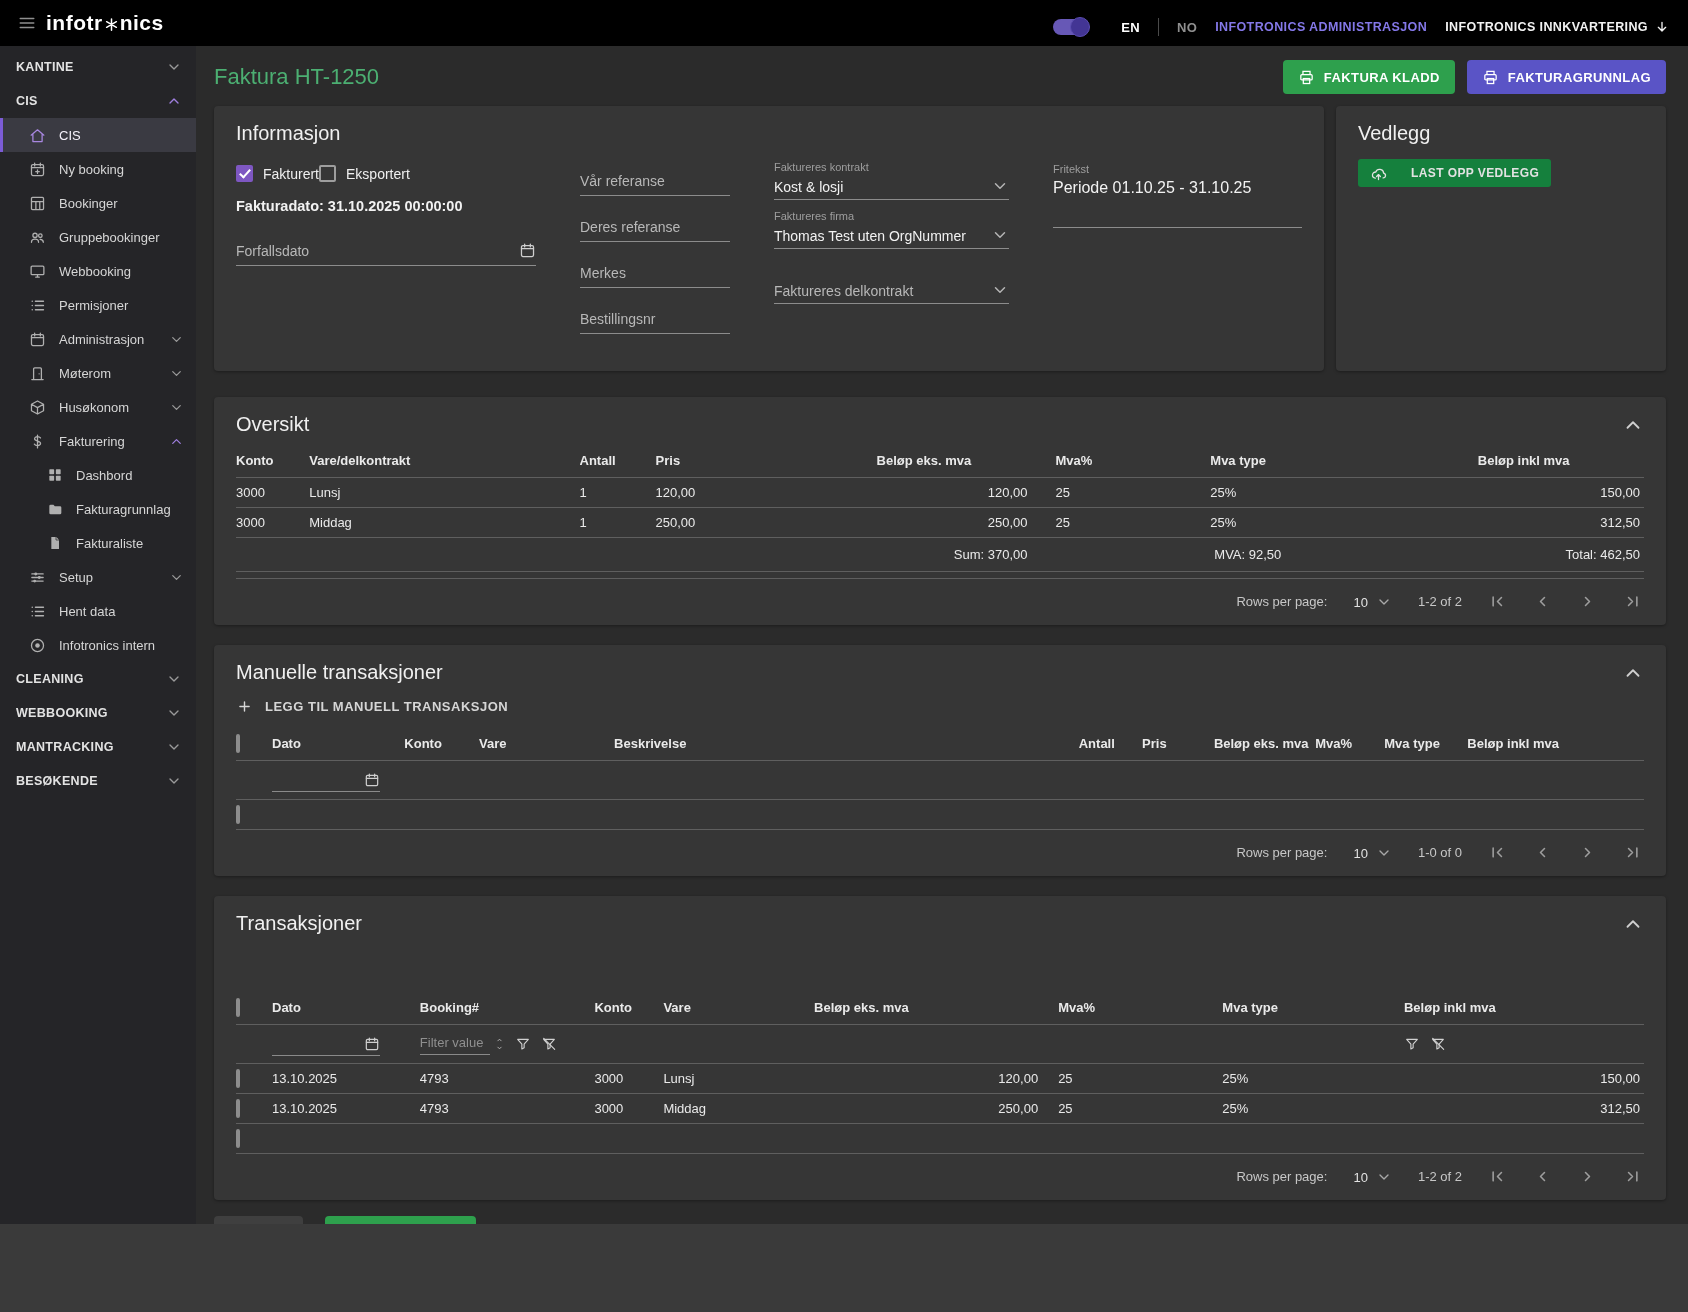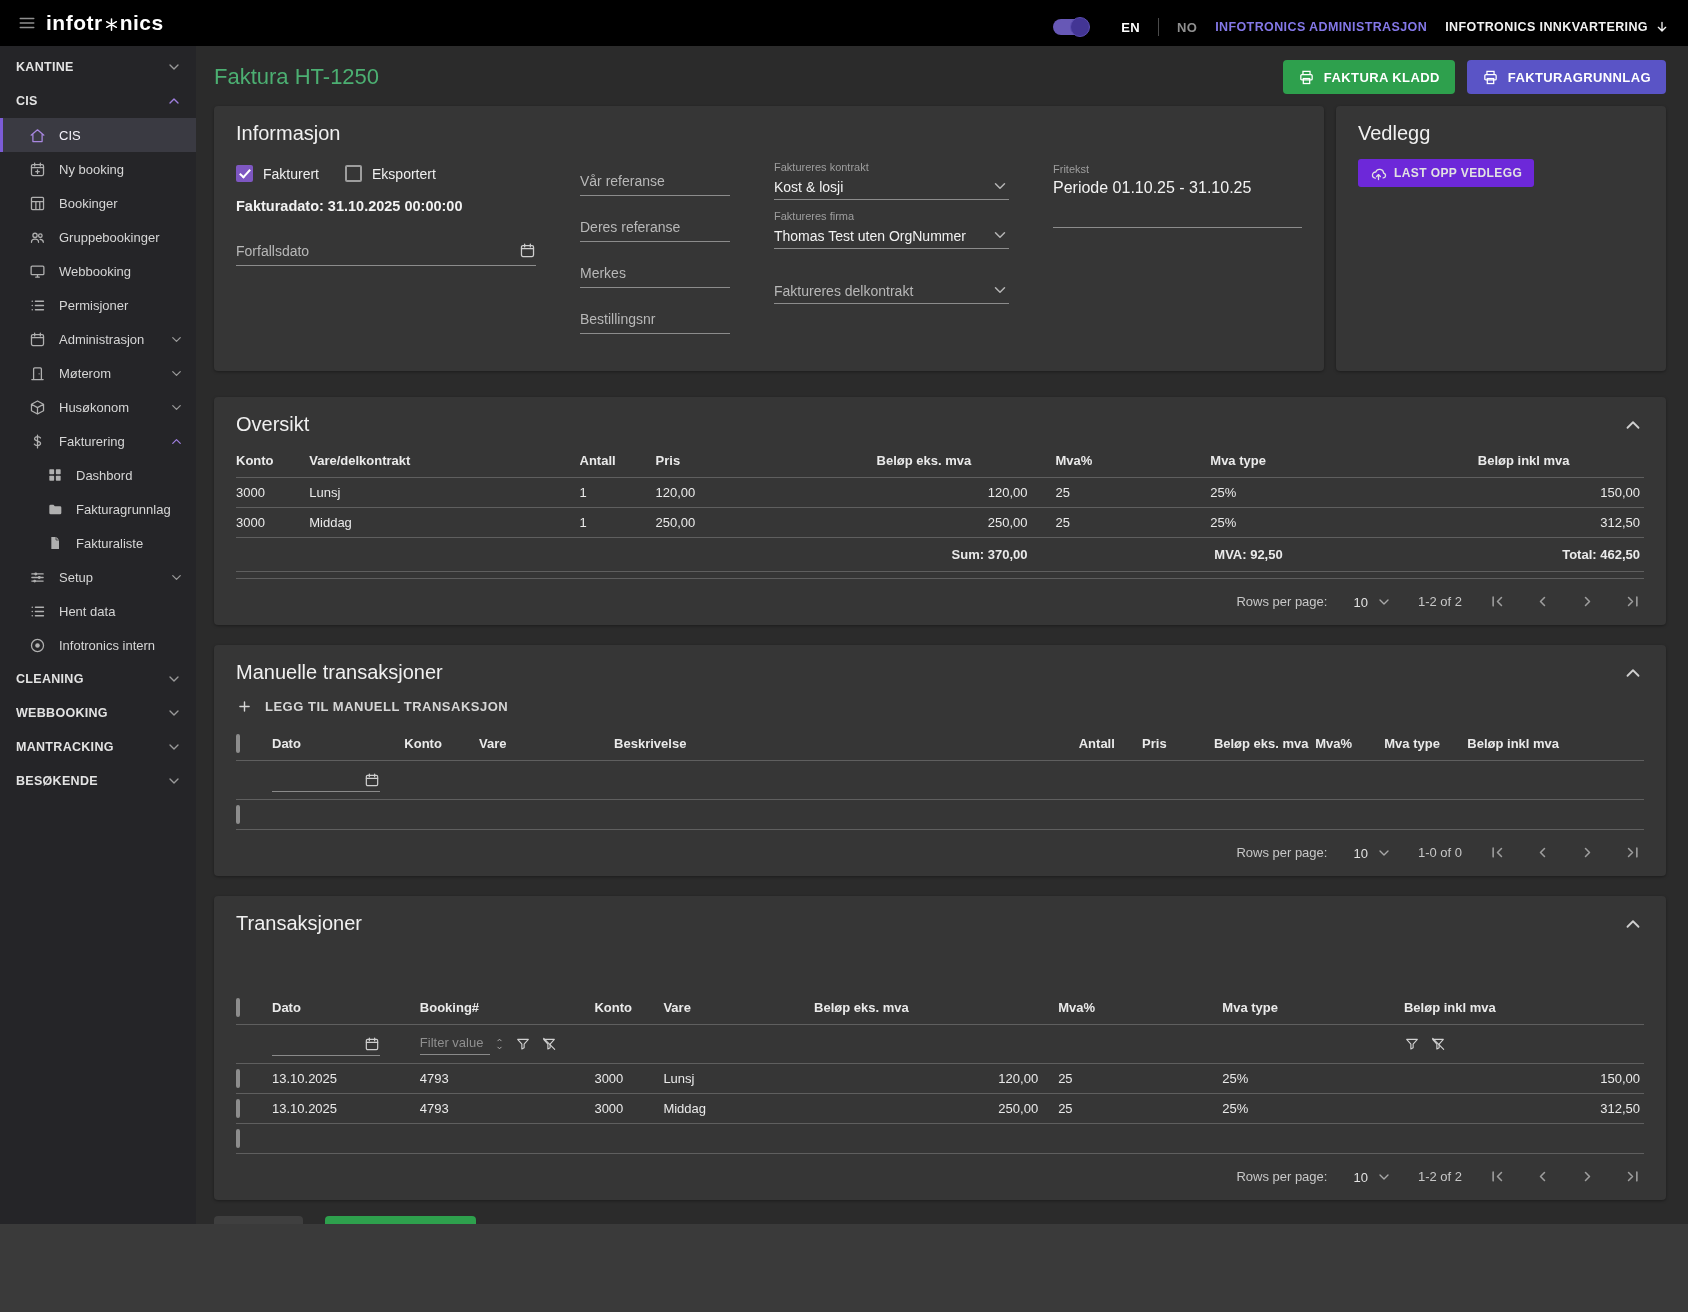--- a/index.html
+++ b/index.html
@@ -51,40 +51,40 @@
   
   .header-row { display:flex; align-items:center; justify-content:space-between; margin:14px 0 12px; }
   .page-title { color:#4caf72; font-size:22px; font-weight:400; }
   .header-actions { display:flex; gap:12px; }
 
   .btn { display:inline-flex; align-items:center; gap:9px; height:34px; padding:0 15px; border:none; border-radius:4px; color:#fff; font-family:inherit; font-size:13px; font-weight:700; letter-spacing:.4px; cursor:pointer; }
   .btn svg { flex-shrink:0; }
   .btn-green { background:#2ea04d; }
   .btn-purple { background:#5a54c6; }
   .btn-darkgray { background:#3f3f3f; color:#e6e6e6; }
-  .btn-small { height:28px; font-size:12px; padding:0 12px; background:#6d28d9; border-radius:3px; color:#e2e2e2; gap:7px; }
+  .btn-small { height:28px; font-size:12px; padding:0 12px; background:#15803d; border-radius:3px; color:#e2e2e2; gap:24px; }
 
   
   .card { background:#363636; border-radius:4px; padding:16px 22px 14px; box-shadow:0 1px 3px rgba(0,0,0,.35); }
   .card-title { font-size:20px; font-weight:400; color:#f0f0f0; }
   .card-head { display:flex; align-items:center; justify-content:space-between; }
   .collapse { color:#cfcfcf; }
   .row1 { display:flex; gap:12px; }
   .info-card { flex:1; min-height:212px; }
   .vedlegg-card { width:330px; min-height:212px; flex-shrink:0; }
   .mt { margin-top:26px; }
   .mt2 { margin-top:20px; }
 
   
   .info-grid { display:flex; gap:44px; margin-top:14px; }
   .col1 { width:300px; }
   .col2 { width:150px; padding-top:14px; }
   .col3 { width:235px; padding-top:2px; }
   .col4 { flex:1; padding-top:4px; }
-  .cb-row { display:flex; gap:26px; align-items:flex-start; margin-top:6px; }
+  .cb-row { display:flex; align-items:flex-start; margin-top:6px; }
   .cb-item { display:inline-flex; align-items:center; gap:10px; cursor:pointer; font-size:14px; color:#efefef; }
   .cbx { width:17px; height:17px; border:2px solid #9e9e9e; border-radius:2px; position:relative; flex-shrink:0; }
   .cbx.small { width:15px; height:15px; border-color:#8d8d8d; }
   .cbx.checked { background:#7e57c2; border-color:#7e57c2; }
   .cbx.checked::after { content:""; position:absolute; left:4px; top:0px; width:4px; height:9px; border:solid #fff; border-width:0 2px 2px 0; transform:rotate(42deg); }
   .fakturadato { margin-top:16px; font-size:14.5px; font-weight:600; color:#f2f2f2; }
   .field { display:flex; justify-content:space-between; align-items:flex-end; border-bottom:1px solid #8c8c8c; padding-bottom:6px; color:#b8b8b8; font-size:14px; cursor:text; }
   .field .cal { color:#cfcfcf; }
   .forfallsdato { margin-top:28px; }
   .col2 .field { margin-bottom:23px; }
@@ -96,21 +96,21 @@
   .fritekst-value { font-size:16px; color:#f2f2f2; }
   .fritekst-underline { border-bottom:1px solid #8c8c8c; margin-top:30px; }
   .upload-row { margin-top:14px; }
 
   
   .tbl { width:100%; border-collapse:collapse; table-layout:fixed; font-size:13px; color:#eaeaea; }
   .tbl th { text-align:left; font-weight:700; padding:9px 4px 9px 0; white-space:nowrap; overflow:hidden; }
   .tbl td { padding:7px 4px 7px 0; white-space:nowrap; overflow:hidden; }
   .tbl thead tr, .tbl tbody tr { border-bottom:1px solid #5f5f5f; }
   .r { text-align:right; }
-  .bold { font-weight:700; }
+  .bold { font-weight:400; }
   .pad-mva { padding-left:24px !important; }
   .pad-mva-sm { padding-left:16px !important; }
   .cb-cell { width:36px; }
   .sum-row td { padding:9px 4px; }
   .spacer-row td { padding:0; height:7px; }
   .oversikt-tbl { margin-top:8px; }
   .trans-gap { height:44px; }
 
   .mini-date { width:108px; border-bottom:1px solid #8a8a8a; display:flex; justify-content:flex-end; align-items:center; height:24px; color:#cfcfcf; cursor:text; }
   .filter-cell { display:flex; align-items:center; gap:10px; }

